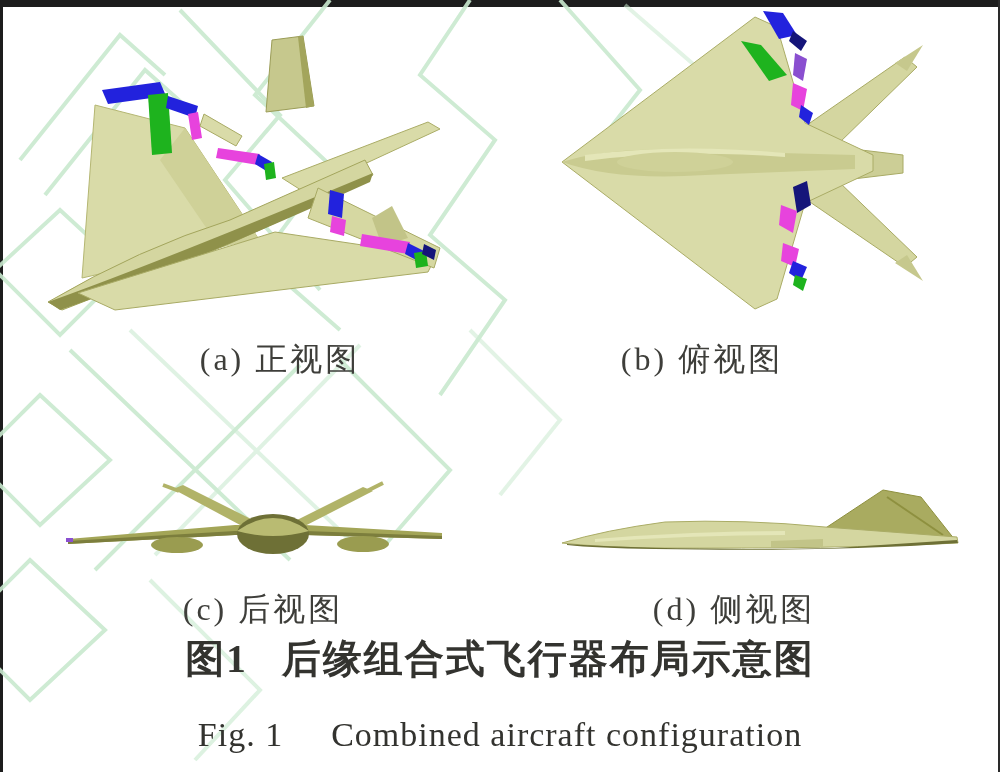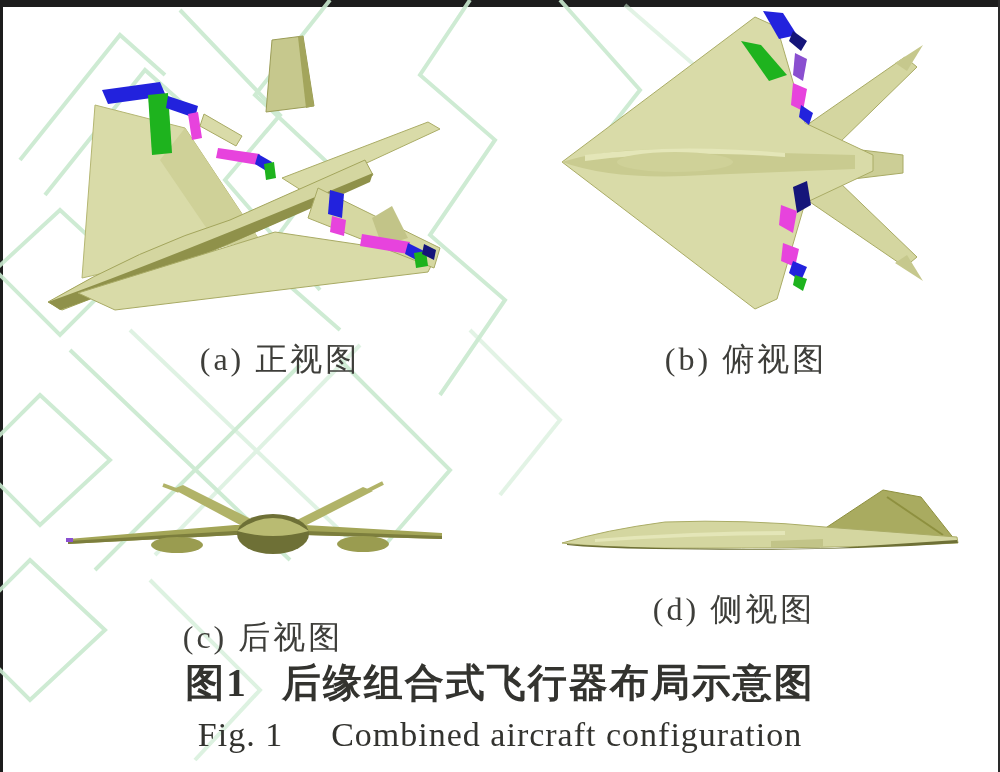--- a/index.html
+++ b/index.html
@@ -11,21 +11,21 @@
   .scan-left{position:absolute;left:0;top:0;width:3px;height:772px;background:#1d1d1d;}
   .scan-right{position:absolute;right:0;top:0;width:2px;height:772px;background:#2a2a2a;}
   .watermark{position:absolute;left:0;top:0;pointer-events:none;}
   .panel{position:absolute;}
   .panel svg{display:block;}
   .panel-label{
     position:absolute;text-align:center;color:#3e3e3a;
     font-size:32px;letter-spacing:3px;white-space:nowrap;
   }
   .caption{position:absolute;left:0;width:1000px;text-align:center;color:#33332f;white-space:nowrap;}
-  .caption-zh{top:656px;font-size:39px;font-weight:600;letter-spacing:2px;}
+  .caption-zh{top:632px;font-size:39px;font-weight:600;letter-spacing:2px;}
   .caption-zh .prefix{margin-right:34px;}
   .caption-en{top:716px;font-size:34px;letter-spacing:1px;}
   .caption-en .prefix{margin-right:48px;}
 </style>
 </head>
 <body>
 
 <div class="page">
 
   <div class="scan-top"></div>
@@ -116,21 +116,21 @@
         <polygon points="246,100 258,108 254,120 244,112" fill="#2222dd"></polygon>
 
         <polygon points="238,182 252,176 256,200 242,208" fill="#15157a"></polygon>
         <polygon points="226,200 242,206 238,228 224,220" fill="#e743dd"></polygon>
         <polygon points="228,238 244,244 240,262 226,256" fill="#e743dd"></polygon>
         <polygon points="238,256 252,262 246,276 234,268" fill="#2222dd"></polygon>
         <polygon points="240,270 252,274 248,286 238,280" fill="#1eb31e"></polygon>
       </g>
     </svg>
   </div>
-  <div class="panel-label" style="left:596px;top:338px;width:300px;font-family:Liberation Serif, serif;">(b) 俯视图</div>
+  <div class="panel-label" style="left:552px;top:338px;width:300px;font-family:Liberation Serif, serif;">(b) 俯视图</div>
 
   <div class="panel" style="left:45px;top:445px;">
     <svg width="420" height="150" viewBox="0 0 420 150">
       <g>
 
         <polygon points="128,44 138,40 218,80 210,88" fill="#b1b368"></polygon>
         <polygon points="318,42 328,46 250,86 242,80" fill="#b1b368"></polygon>
         <line x1="118" y1="40" x2="134" y2="46" stroke="#b1b368" stroke-width="4"></line>
         <line x1="338" y1="38" x2="322" y2="46" stroke="#b1b368" stroke-width="4"></line>
 
@@ -140,21 +140,21 @@
         <ellipse cx="132" cy="100" rx="26" ry="8" fill="#9a9c50"></ellipse>
         <ellipse cx="318" cy="99" rx="26" ry="8" fill="#9a9c50"></ellipse>
 
         <ellipse cx="228" cy="89" rx="36" ry="20" fill="#6e7036"></ellipse>
         <path d="M192,86 Q228,60 264,86 Q228,96 192,86 Z" fill="#b9bb72"></path>
 
         <rect x="21" y="93" width="7" height="4" fill="#8a4fd0"></rect>
       </g>
     </svg>
   </div>
-  <div class="panel-label" style="left:113px;top:588px;width:300px;margin-top:28px;">(c) 后视图</div>
+  <div class="panel-label" style="left:113px;top:588px;width:300px;">(c) 后视图</div>
 
   <div class="panel" style="left:535px;top:455px;">
     <svg width="430" height="130" viewBox="0 0 430 130">
       <g>
 
         <polygon points="280,80 348,35 386,42 420,85 300,82" fill="#a9ab60" stroke="#8e903f" stroke-width="1"></polygon>
         <line x1="352" y1="42" x2="408" y2="80" stroke="#8e903f" stroke-width="2"></line>
 
         <path d="M27,88 Q70,75 130,67 Q210,64 290,72 L422,82 L423,88 Q300,94 120,93 Q60,92 27,88 Z" fill="#d4d6a0" stroke="#aaac66" stroke-width="1"></path>
 

